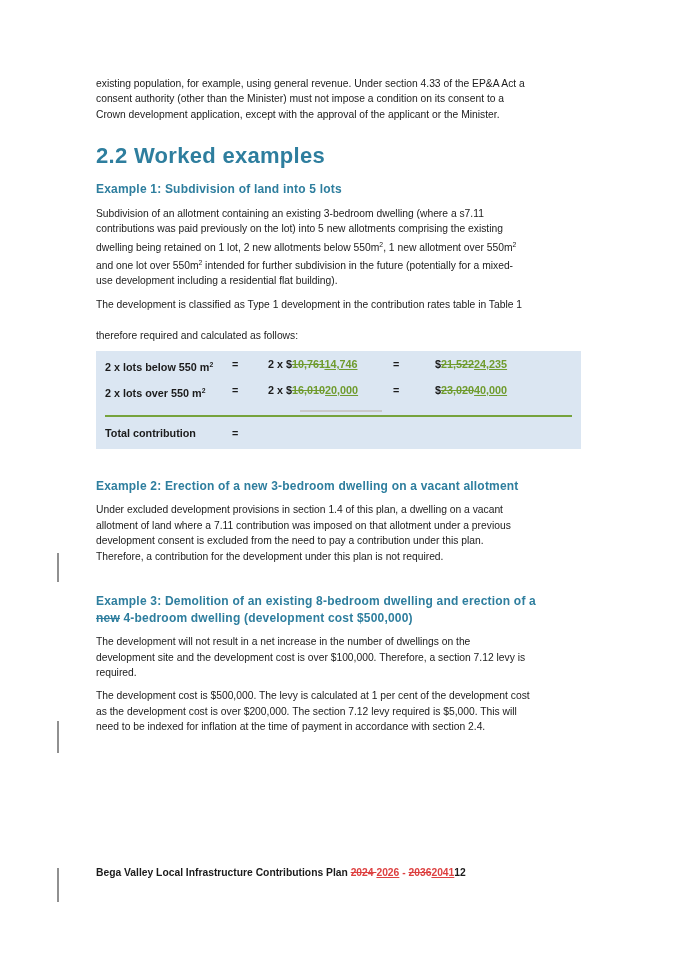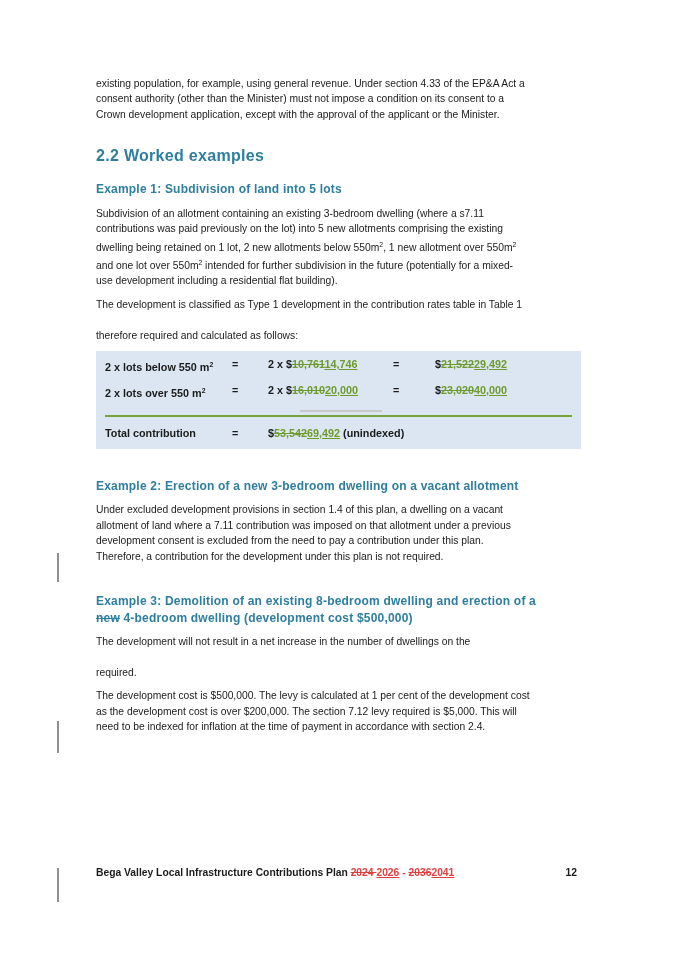--- a/index.html
+++ b/index.html
@@ -7,35 +7,35 @@
     --box_bg:#dbe6f2; --rule_green:#76a33d; --bar_gray:#909090; --ink:#1b1b1b;
   }
   html,body{margin:0;padding:0;background:#fff;}
   .page{
     position:relative; width:675px; height:953px; background:#ffffff;
     font-family:"Liberation Sans", sans-serif; color:var(--ink); overflow:hidden;
   }
   .content{position:absolute; left:96px; top:76px; width:500px; font-size:10.3px; line-height:15.4px;}
   .content p{margin:0 0 8px 0;}
   p.intro{margin-bottom:17px;}
-  .h1{color:var(--teal); font-weight:bold; font-size:16px; line-height:21px; letter-spacing:.3px; margin:23px 0 12px 0;}
+  .h1{color:var(--teal); font-weight:bold; font-size:22px; line-height:21px; letter-spacing:.3px; margin:23px 0 12px 0;}
   .exh{color:var(--teal); font-weight:bold; font-size:12px; line-height:16.5px; letter-spacing:.2px; margin:29px 0 8px 0;}
   .exh.first{margin-top:15px;}
   .box{background:var(--box_bg); margin:4px 0 0 0; padding:6px 9px 8px 9px; font-weight:bold; font-size:10.8px; width:467px;}
   .trow{display:grid; grid-template-columns:127px 36px 125px 42px 1fr; margin-bottom:8px; line-height:15px;}
   .trow.last{margin-bottom:9px;}
   .gray-line{height:2px; width:82px; background:#c9c9c9; margin:0 0 3px 195px;}
   .green-rule{height:2px; background:var(--rule_green); margin:0 0 9px 0;}
   .total{display:grid; grid-template-columns:127px 36px 1fr; line-height:15px;}
   .del{text-decoration:line-through;}
   .ins{text-decoration:underline;}
   .green{color:var(--green);}
   .red{color:var(--red);}
   .sup{font-size:6.8px; vertical-align:4px;}
-  .footer{position:absolute; left:96px; right:98px; top:866px; display:flex; justify-content:space-between;
+  .footer{position:absolute; left:96px; right:98px; top:866px; display:flex; 
           font-weight:bold; font-size:10.3px; line-height:14px;}
   .change-bar{position:absolute; left:57px; width:2px; background:var(--bar_gray);}
 </style>
 </head>
 <body>
 
 <div class="page">
 
   <div class="content">
 
@@ -46,43 +46,42 @@
     <div class="exh first"><span>Example 1: Subdivision of land into 5 lots</span></div>
     <p><span>Subdivision of an allotment containing an existing 3-bedroom dwelling (where a s7.11</span><br><span>contributions was paid previously on the lot) into 5 new allotments comprising the existing</span><br><span>dwelling being retained on 1 lot, 2 new allotments below 550m</span><span class="sup">2</span><span>, 1 new allotment over 550m</span><span class="sup">2</span><br><span>and one lot over 550m</span><span class="sup">2</span><span> intended for further subdivision in the future (potentially for a mixed-</span><br><span>use development including a residential flat building).</span></p>
     <p><span>The development is classified as Type 1 development in the contribution rates table in Table 1</span><br><br><span>therefore required and calculated as follows:</span></p>
 
     <div class="box">
       <div class="trow">
         <span><span>2 x lots below 550 m</span><span class="sup">2</span></span>
         <span>=</span>
         <span><span>2 x $</span><span class="green del">10,761</span><span class="green ins">14,746</span></span>
         <span>=</span>
-        <span><span>$</span><span class="green del">21,522</span><span class="green ins">29,492</span></span>
+        <span><span>$</span><span class="green del">21,522</span><span class="green ins">24,235</span></span>
       </div>
       <div class="trow last">
         <span><span>2 x lots over 550 m</span><span class="sup">2</span></span>
         <span>=</span>
         <span><span>2 x $</span><span class="green del">16,010</span><span class="green ins">20,000</span></span>
         <span>=</span>
         <span><span>$</span><span class="green del">23,020</span><span class="green ins">40,000</span></span>
       </div>
       <div class="gray-line"></div>
       <div class="green-rule"></div>
       <div class="total">
         <span>Total contribution</span>
         <span>=</span>
-        <span><span>$</span><span class="green del">53,542</span><span class="green ins">69,492</span><span> (unindexed)</span></span>
       </div>
     </div>
 
     <div class="exh"><span>Example 2: Erection of a new 3-bedroom dwelling on a vacant allotment</span></div>
     <p><span>Under excluded development provisions in section 1.4 of this plan, a dwelling on a vacant</span><br><span>allotment of land where a 7.11 contribution was imposed on that allotment under a previous</span><br><span>development consent is excluded from the need to pay a contribution under this plan.</span><br><span>Therefore, a contribution for the development under this plan is not required.</span></p>
 
     <div class="exh"><span>Example 3: Demolition of an existing 8-bedroom dwelling and erection of a</span><br><span class="del">new</span><span> 4-bedroom dwelling (development cost $500,000)</span></div>
-    <p><span>The development will not result in a net increase in the number of dwellings on the</span><br><br><span>required.</span></p>
+    <p><span>The development will not result in a net increase in the number of dwellings on the</span><br><span>development site and the development cost is over $100,000. Therefore, a section 7.12 levy is</span><br><span>required.</span></p>
     <p><span>The development cost is $500,000. The levy is calculated at 1 per cent of the development cost</span><br><span>as the development cost is over $200,000. The section 7.12 levy required is $5,000. This will</span><br><span>need to be indexed for inflation at the time of payment in accordance with section 2.4.</span></p>
 
   </div>
 
   <div class="change-bar" style="top:553px;height:29px;"></div>
   <div class="change-bar" style="top:721px;height:32px;"></div>
   <div class="change-bar" style="top:868px;height:34px;"></div>
 
   <div class="footer">
     <div><span>Bega Valley Local Infrastructure Contributions Plan </span><span><span class="red del">2024 </span><span class="red ins">2026</span><span class="red"> - </span><span class="red del">2036</span><span class="red ins">2041</span></span></div>

